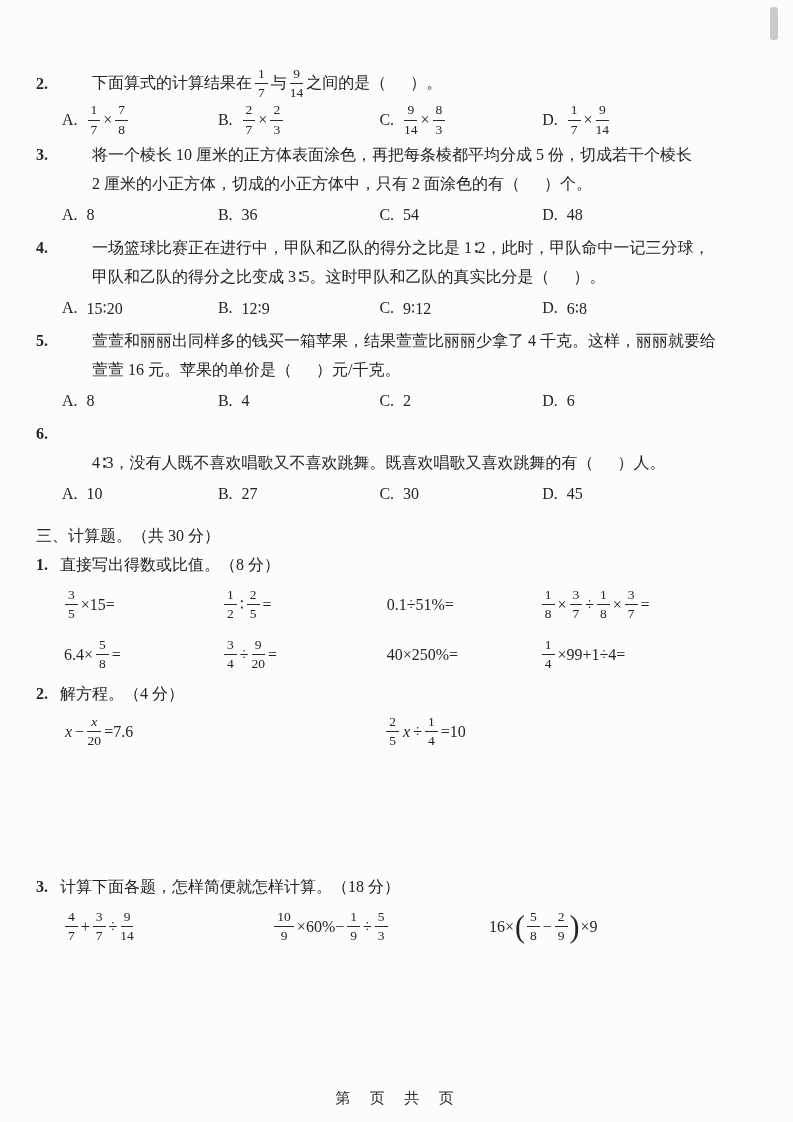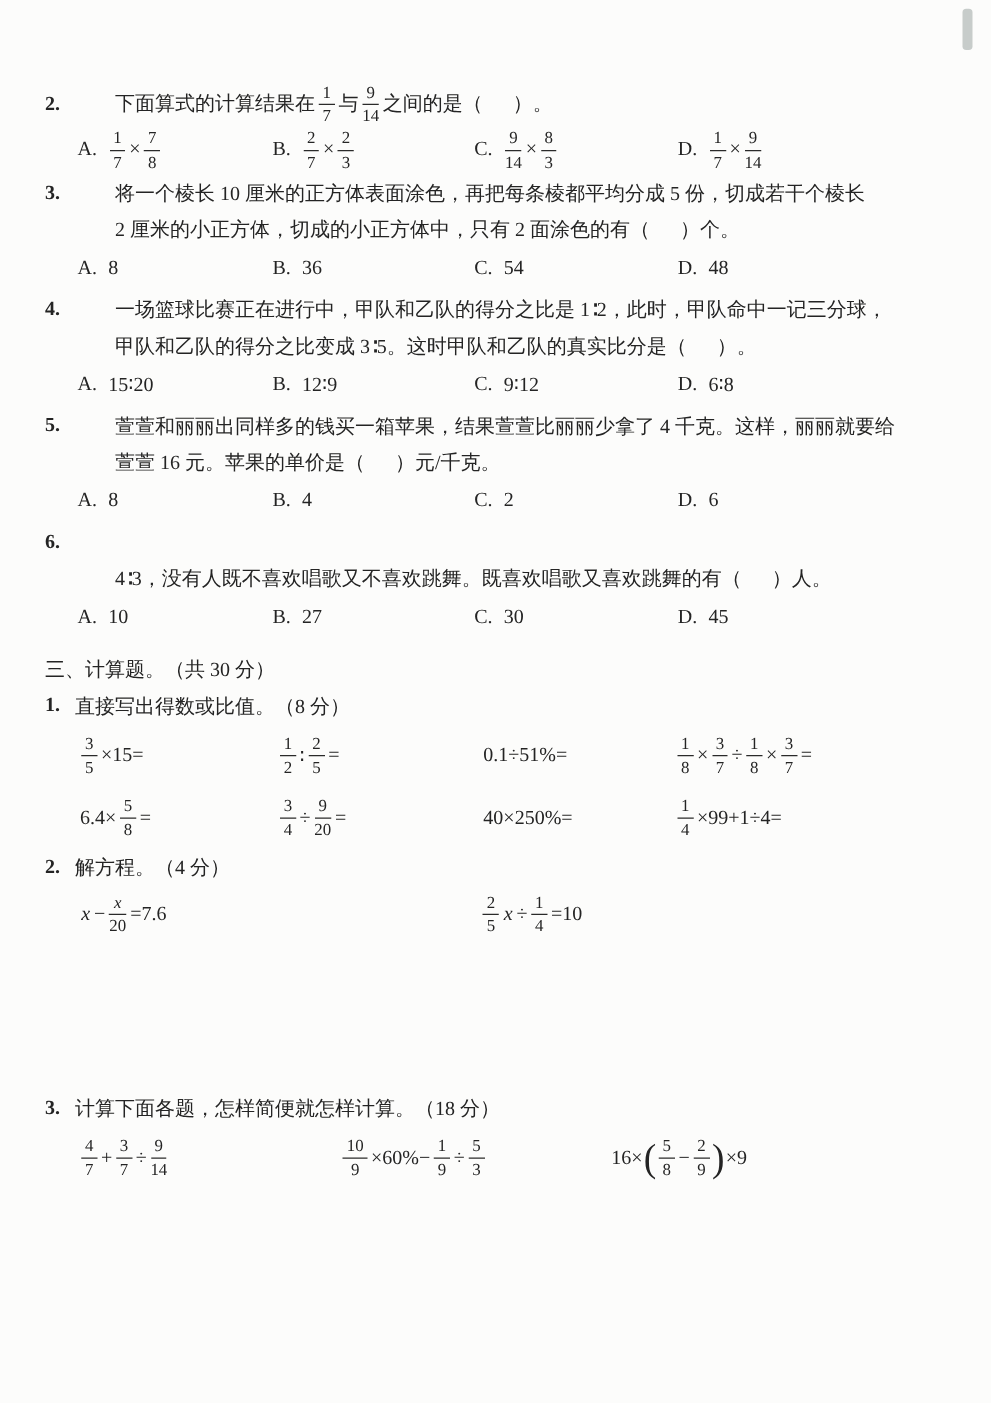--- a/index.html
+++ b/index.html
@@ -247,13 +247,14 @@
     </div>
     <div id="expressions">
         <div class="exprrow">
           <div class="cell"><span class="frac"><span class="num">4</span><span class="den">7</span></span>+<span class="frac"><span class="num">3</span><span class="den">7</span></span>÷<span class="frac"><span class="num">9</span><span class="den">14</span></span></div>
           <div class="cell"><span class="frac"><span class="num">10</span><span class="den">9</span></span>×60%−<span class="frac"><span class="num">1</span><span class="den">9</span></span>÷<span class="frac"><span class="num">5</span><span class="den">3</span></span></div>
           <div class="cell">16×<span class="bigp">(</span><span class="frac"><span class="num">5</span><span class="den">8</span></span>−<span class="frac"><span class="num">2</span><span class="den">9</span></span><span class="bigp">)</span>×9</div>
         </div>
       </div>
   </div>
 
+  <div class="footer">第  页  共  页</div>
 </div>
 
 </body></html>

